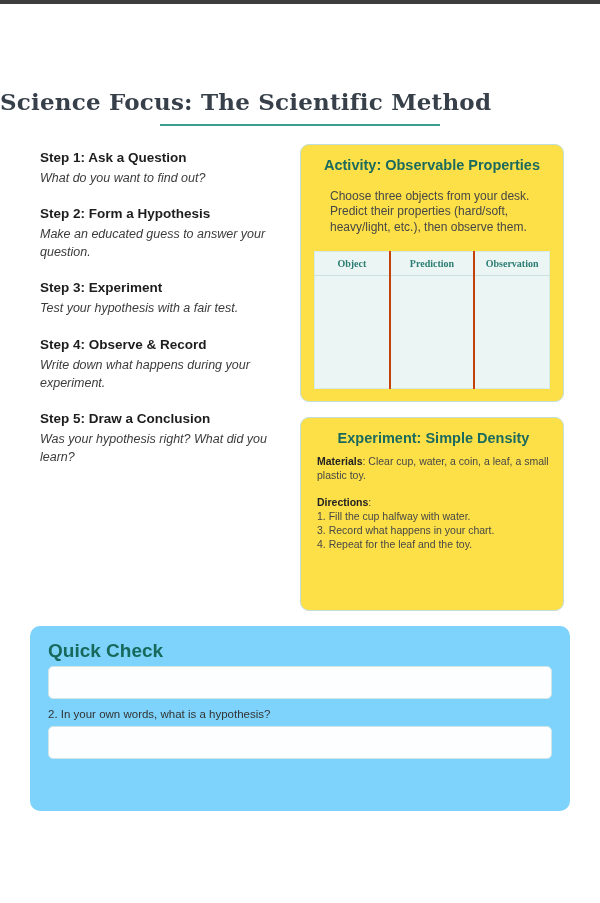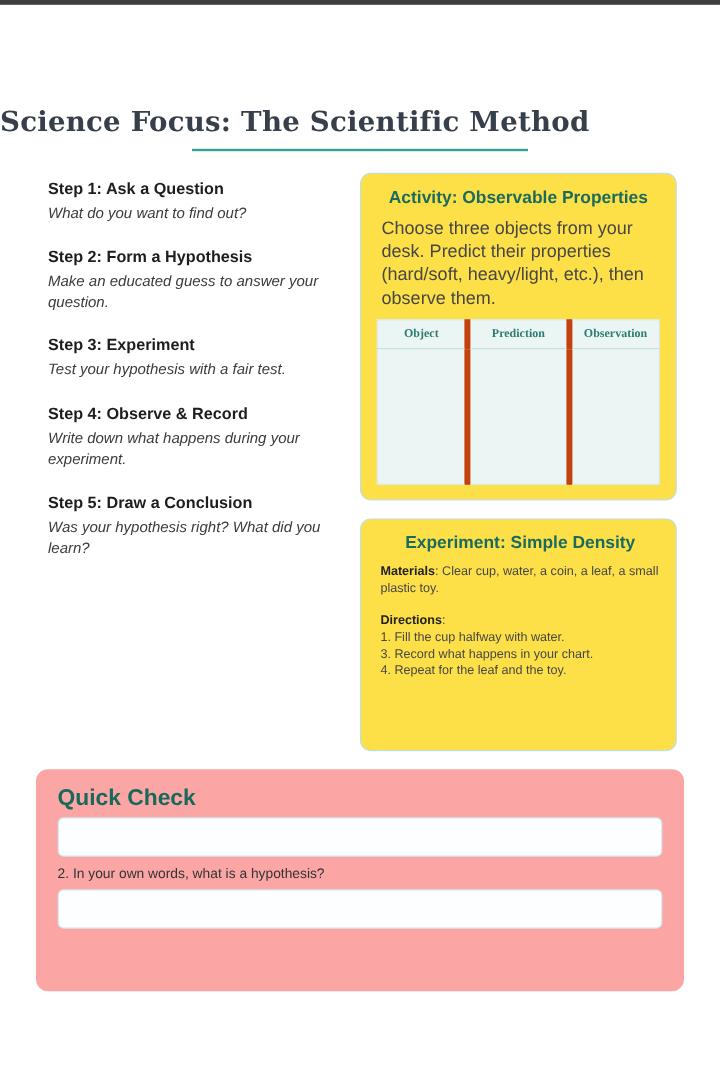--- a/index.html
+++ b/index.html
@@ -62,54 +62,54 @@
   }
   .panel + .panel { margin-top: 15px; padding-left: 16px; }
   .panel h2 {
     margin: 2px 0 8px;
     text-align: center;
     font-size: 14.5px;
     font-weight: 700;
     color: #1b6a5e;
   }
   .body-text {
-    margin: 4px;
-    font-size: 15px;
+    margin: 16px;
+    font-size: 12px;
     line-height: 1.28;
     color: #474747;
   }
   .obs-table {
     width: 100%;
     margin-top: 8px;
     border-collapse: collapse;
     background: #ebf6f4;
     border: 1px solid #d7eae7;
   }
   .obs-table th {
     padding: 6px 3px;
     font-size: 10px;
     font-weight: 700;
     color: #2b7c72;
     border-bottom: 1px solid #c9e2de;
     text-align: center;
     font-family: Liberation Serif, serif;
   }
-  .obs-table th + th, .obs-table td + td { border-left: 5px solid #c2410c; margin-top: 16px; }
+  .obs-table th + th, .obs-table td + td { border-left: 2px solid #c2410c; margin-top: 16px; }
   .obs-table td { height: 113px; }
   .col-object { width: 32%; }
   .col-prediction { width: 36%; }
   .col-observation { width: 32%; }
   .experiment-panel { padding-bottom: 58px; }
   .materials-line { margin: 4px 0 14px; font-size: 10.5px; line-height: 1.35; color: #474747; }
   .inline-label { font-weight: 700; color: #222222; }
   .directions-head { margin: 0 0 2px; font-size: 10.5px; color: #474747; }
   .direction-line { margin: 0; font-size: 10.5px; line-height: 1.33; color: #474747; }
   .quick-check {
     margin: 15px 30px 0;
-    background: #fca5a5;
+    background: #7dd3fc;
     border-radius: 10px;
     padding: 12px 18px 52px;
   }
   .quick-check h2 {
     margin: 2px 0 4px;
     font-size: 19px;
     font-weight: 700;
     color: #17695c;
   }
   .qc-label {

